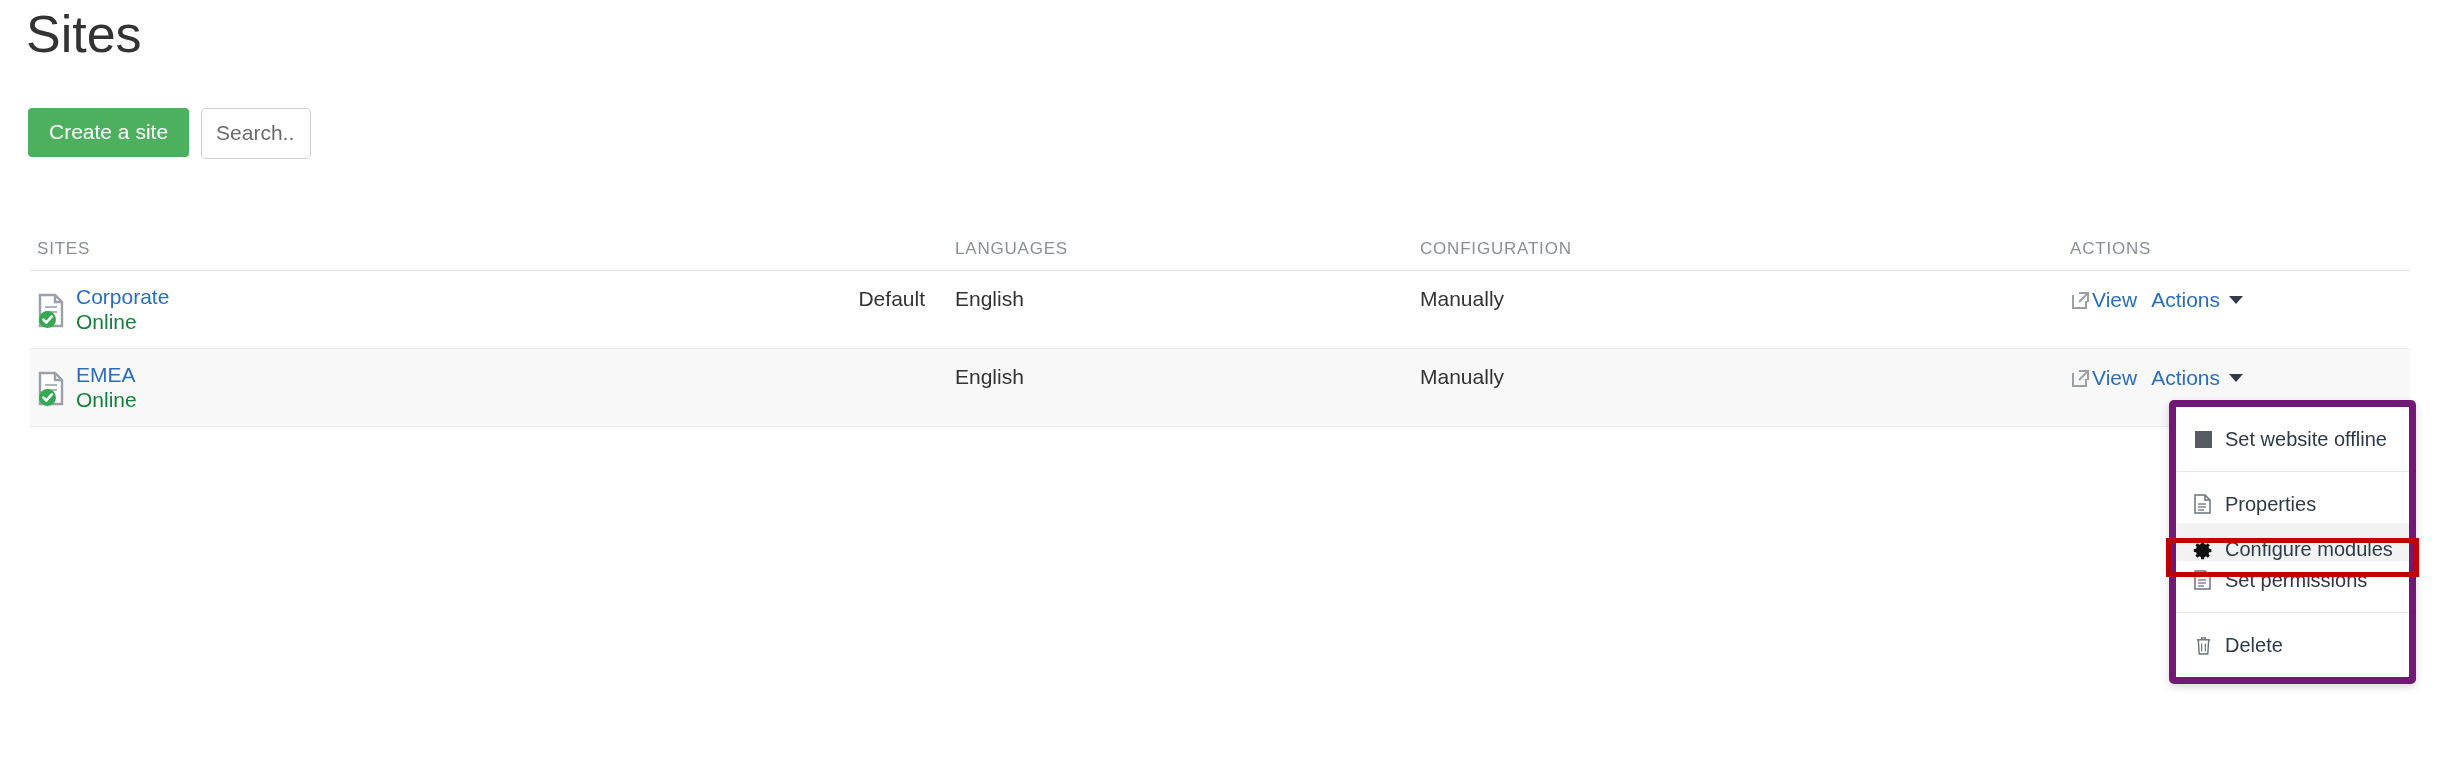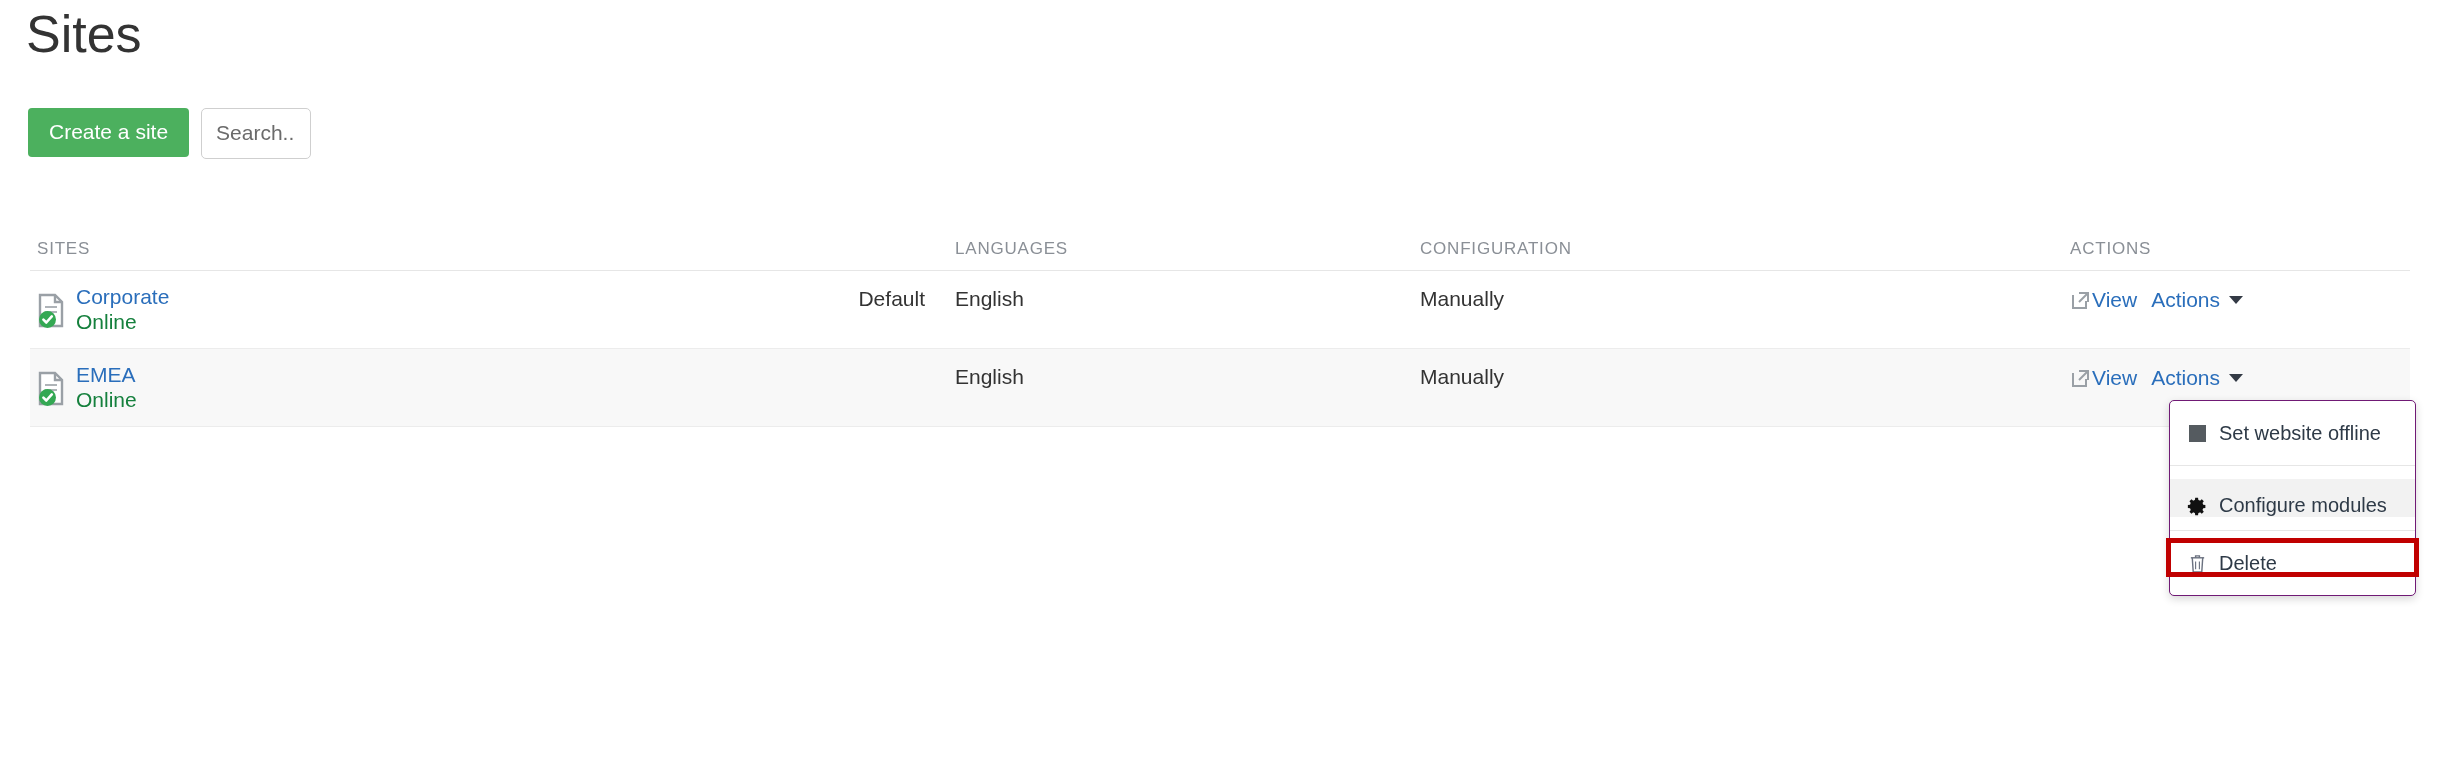--- a/index.html
+++ b/index.html
@@ -156,21 +156,21 @@
     display: inline-block;
   }
 
   
   .dropdown {
     position: absolute;
     left: 2169px;
     top: 400px;
     width: 247px;
     background: #ffffff;
-    border: 1px solid #701a75;
+    border: 7px solid #701a75;
     border-radius: 5px;
     box-shadow: 0 3px 9px rgba(0,0,0,0.16);
     padding: 13px 0 13px 0;
     box-sizing: border-box;
     z-index: 20;
   }
   .menu-item {
     display: flex;
     align-items: center;
     height: 38px;
@@ -311,31 +311,55 @@
 
   <div class="menu-item">
     <span class="mi-icon">
       <span class="sq-offline"></span>
     </span>
     <span>Set website offline</span>
   </div>
 
   <div class="menu-divider"></div>
 
+  <div class="menu-item">
+    <span class="mi-icon">
+      <svg width="20" height="22" viewBox="0 0 20 22">
+        <path d="M2,2 L12,2 L17,7 L17,20 L2,20 Z" fill="#ffffff" stroke="#6b7280" stroke-width="1.5"></path>
+        <path d="M12,2 L12,7 L17,7" fill="none" stroke="#6b7280" stroke-width="1.5"></path>
+        <line x1="5" y1="11" x2="13" y2="11" stroke="#6b7280" stroke-width="1.3"></line>
+        <line x1="5" y1="14" x2="13" y2="14" stroke="#6b7280" stroke-width="1.3"></line>
+        <line x1="5" y1="17" x2="11" y2="17" stroke="#6b7280" stroke-width="1.3"></line>
+      </svg>
+    </span>
+    <span>Properties</span>
+  </div>
 
   <div class="menu-item active">
     <span class="mi-icon">
       <svg width="21" height="21" viewBox="0 0 24 24">
         <path fill="#111111" d="M12 8.2a3.8 3.8 0 1 0 0 7.6 3.8 3.8 0 0 0 0-7.6zm0 5.9a2.1 2.1 0 1 1 0-4.2 2.1 2.1 0 0 1 0 4.2z"></path>
         <path fill="#111111" d="M21 13.6v-3.2l-2.5-.4a6.9 6.9 0 0 0-.8-1.9l1.5-2-2.3-2.3-2 1.5a6.9 6.9 0 0 0-1.9-.8L12.6 2h-3.2l-.4 2.5a6.9 6.9 0 0 0-1.9.8l-2-1.5L2.8 6.1l1.5 2a6.9 6.9 0 0 0-.8 1.9L1 10.4v3.2l2.5.4c.2.7.4 1.3.8 1.9l-1.5 2 2.3 2.3 2-1.5c.6.4 1.2.6 1.9.8l.4 2.5h3.2l.4-2.5c.7-.2 1.3-.4 1.9-.8l2 1.5 2.3-2.3-1.5-2c.4-.6.6-1.2.8-1.9l2.5-.4z"></path>
       </svg>
     </span>
     <span>Configure modules</span>
   </div>
 
+  <div class="menu-item">
+    <span class="mi-icon">
+      <svg width="20" height="22" viewBox="0 0 20 22">
+        <path d="M2,2 L12,2 L17,7 L17,20 L2,20 Z" fill="#ffffff" stroke="#6b7280" stroke-width="1.5"></path>
+        <path d="M12,2 L12,7 L17,7" fill="none" stroke="#6b7280" stroke-width="1.5"></path>
+        <line x1="5" y1="11" x2="13" y2="11" stroke="#6b7280" stroke-width="1.3"></line>
+        <line x1="5" y1="14" x2="13" y2="14" stroke="#6b7280" stroke-width="1.3"></line>
+        <line x1="5" y1="17" x2="11" y2="17" stroke="#6b7280" stroke-width="1.3"></line>
+      </svg>
+    </span>
+    <span>Set permissions</span>
+  </div>
 
 
   <div class="menu-divider"></div>
 
   <div class="menu-item">
     <span class="mi-icon">
       <svg width="19" height="21" viewBox="0 0 20 22">
         <path d="M3,5 L17,5" stroke="#6b7280" stroke-width="1.5"></path>
         <path d="M8,5 L8,3 L12,3 L12,5" fill="none" stroke="#6b7280" stroke-width="1.5"></path>
         <path d="M4.5,5 L5.5,20 L14.5,20 L15.5,5" fill="none" stroke="#6b7280" stroke-width="1.5"></path>

